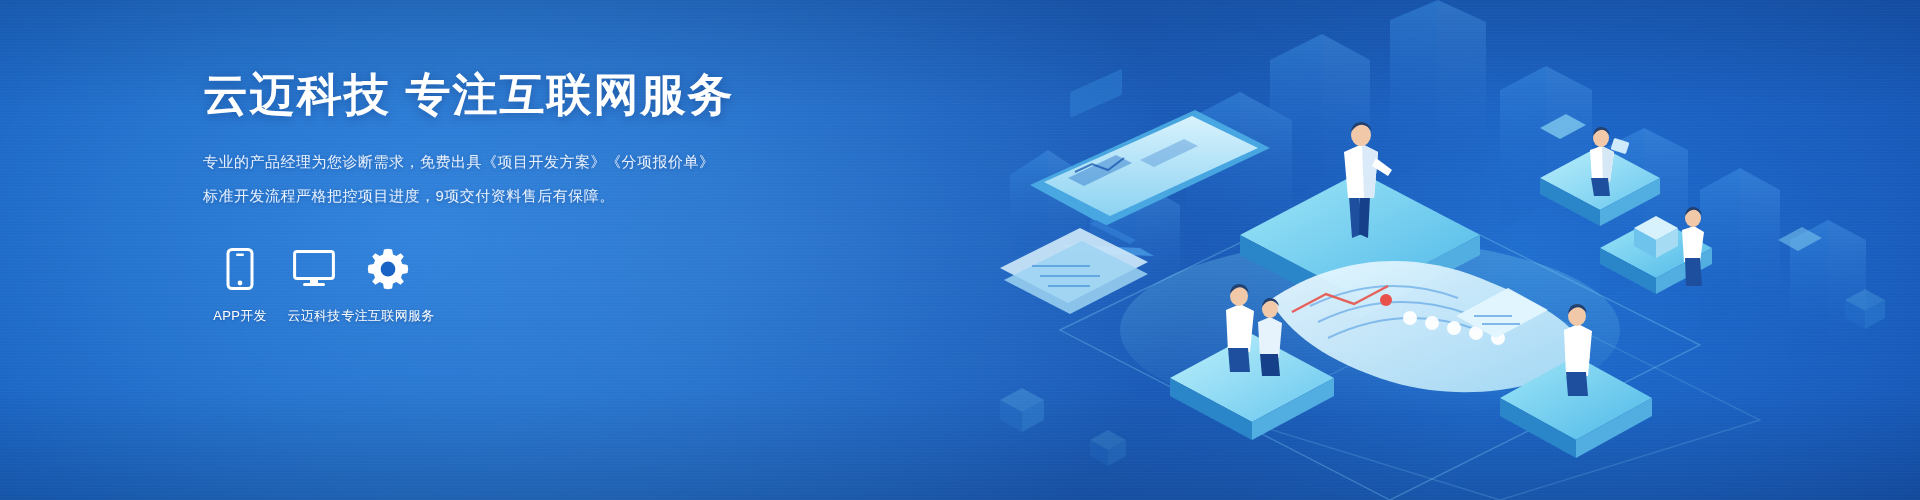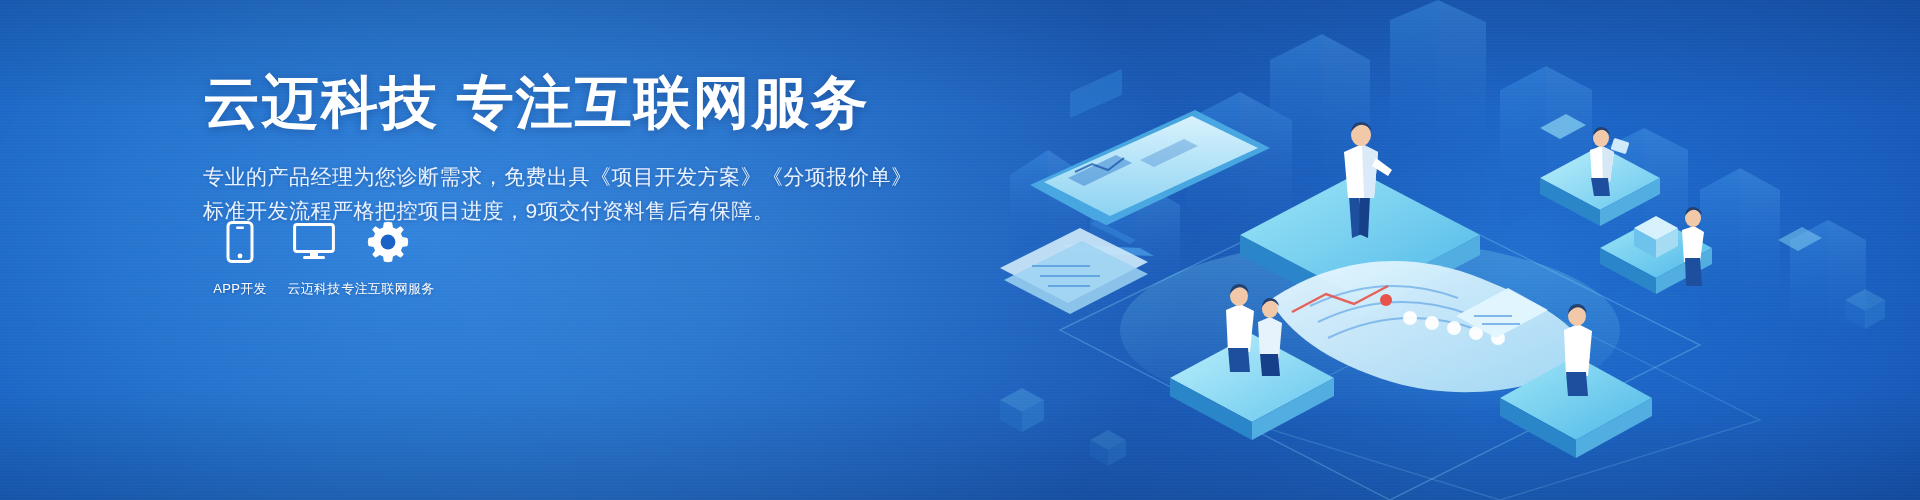--- a/index.html
+++ b/index.html
@@ -41,43 +41,43 @@
   
   .copy {
     position: absolute;
     left: 203px;
     top: 68px;
     width: 720px;
     z-index: 6;
   }
   .headline {
     color: #ffffff;
-    font-size: 57px;
+    font-size: 45px;
     font-weight: 700;
     letter-spacing: 2px;
     line-height: 1.22;
     white-space: nowrap;
     text-shadow: 0 2px 10px rgba(0,20,70,0.28);
     margin: 0 0 22px 0;
   }
   .subline {
     color: #e9f2ff;
-    font-size: 21px;
+    font-size: 15px;
     line-height: 34px;
     letter-spacing: 0.5px;
     white-space: nowrap;
     margin: 0;
     text-shadow: 0 1px 4px rgba(0,20,70,0.25);
   }
 
   
   .services {
     position: absolute;
     left: 203px;
-    top: 220px;
+    top: 247px;
     display: flex;
     align-items: flex-start;
     z-index: 6;
   }
   .service {
     width: 74px;
     display: flex;
     flex-direction: column;
     align-items: center;
     margin-right: 0px;

